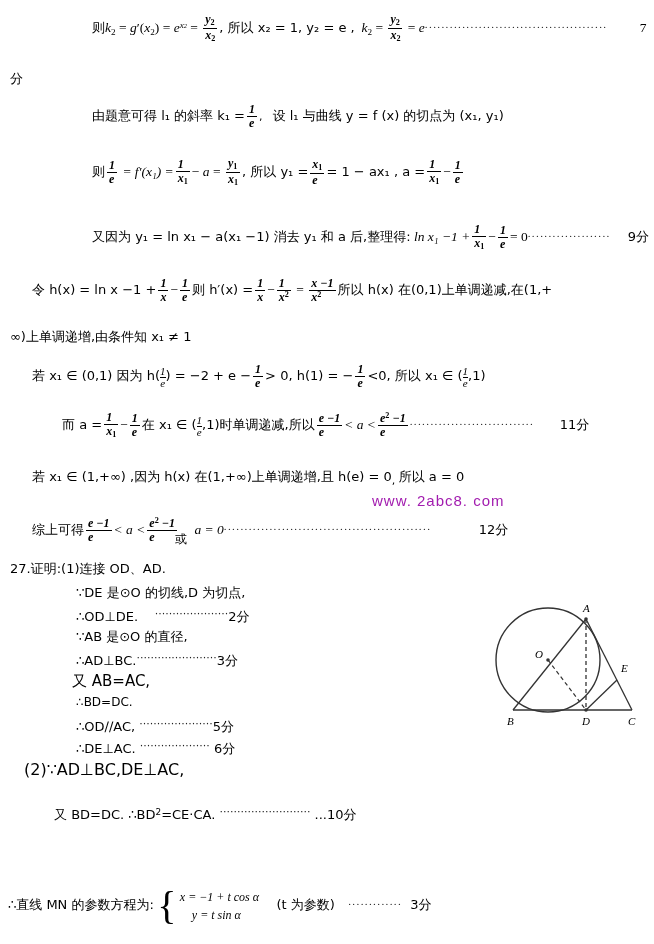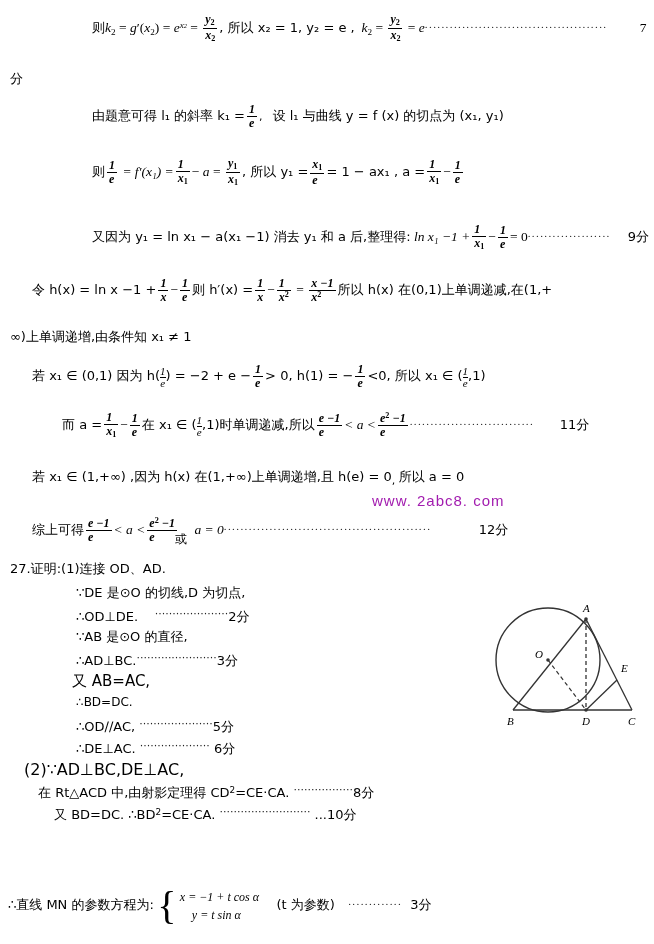--- a/index.html
+++ b/index.html
@@ -94,21 +94,20 @@
   <div class="ln cn" style="left:72px;top:674px;font-size:15px;"><span>又 AB=AC,</span></div>
 
   <div class="ln cn" style="left:76px;top:696px;font-size:12px;"><span>∴BD=DC.</span></div>
 
   <div class="ln cn" style="left:76px;top:718px;font-size:13px;"><span>∴OD∕∕AC,</span>&nbsp;<span class="leader" style="letter-spacing:0;">·····················</span><span>5分</span></div>
 
   <div class="ln cn" style="left:76px;top:740px;font-size:13px;"><span>∴DE⊥AC.</span>&nbsp;<span class="leader" style="letter-spacing:0;">····················</span>&nbsp;<span>6分</span></div>
 
   <div class="ln cn" style="left:14px;top:762px;font-size:16px;margin-left:10px;">(2)∵AD⊥BC,DE⊥AC,</div>
 
-  <div class="ln cn" style="left:38px;top:784px;font-size:13px;"><span>在 Rt△ACD 中,由射影定理得 CD</span><sup class="sup-r">2</sup><span>=CE·CA.</span>&nbsp;<span class="leader" style="letter-spacing:0;">·················</span><span>8分</span></div>
 
   <div class="ln cn" style="left:54px;top:806px;font-size:13px;"><span>又 BD=DC.    ∴BD</span><sup class="sup-r">2</sup><span>=CE·CA.</span>&nbsp;<span class="leader" style="letter-spacing:0;">··························</span>&nbsp;<span>...10分</span></div>
 
   <svg class="fig" style="left:480px;top:598px;" width="170" height="132" viewBox="0 0 170 132">
     <circle cx="68" cy="62" r="52" fill="none" stroke="#333" stroke-width="1.4"></circle>
 
     <line x1="33" y1="112" x2="152" y2="112" stroke="#333" stroke-width="1.4"></line>
 
     <line x1="106" y1="21" x2="33" y2="112" stroke="#333" stroke-width="1.3"></line>
 

